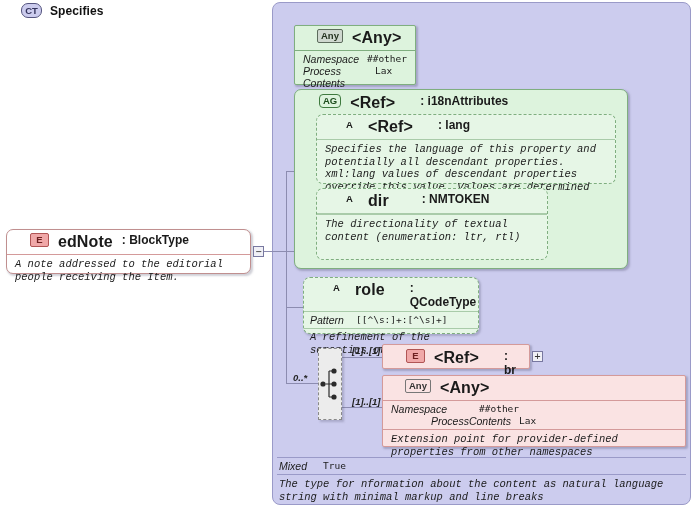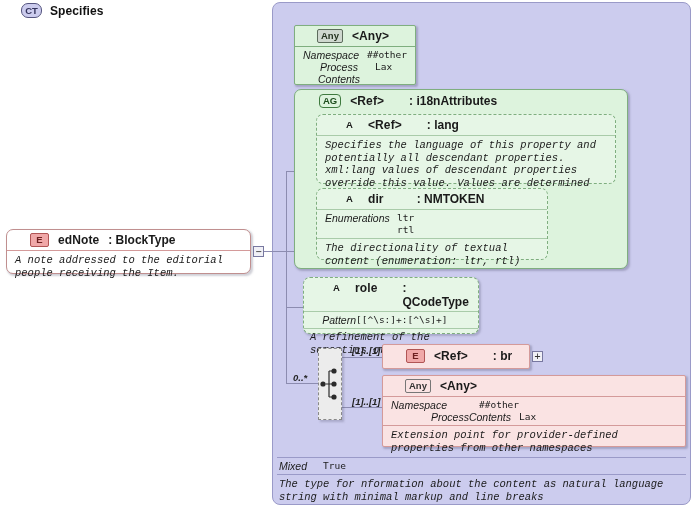--- a/index.html
+++ b/index.html
@@ -20,21 +20,21 @@
   .boxhead{display:flex;align-items:flex-start;gap:9px;padding:3px 7px 3px 6px;}
   .badge{
     display:inline-flex;align-items:center;justify-content:center;
     font-size:9.5px;font-weight:bold;line-height:1;
     min-width:19px;height:14px;padding:0 3px;
     box-sizing:border-box;
     margin-left:17px;
   }
   .badge-round{border-radius:6px;}
   .badge-sq{border-radius:2px;}
-  .nm{font-weight:bold;font-size:12px;letter-spacing:.1px;}
+  .nm{font-weight:bold;font-size:16px;letter-spacing:.1px;}
   .ty{font-weight:bold;font-size:12px;}
   .sep{height:1px;width:100%;}
   .rowtbl{padding:2px 8px 2px 8px;}
   .rowline{display:flex;line-height:12px;}
   .rkey{font-style:italic;font-size:10.5px;}
   .rval{font-family:"DejaVu Sans Mono", monospace;font-size:9.5px;}
   .desc{font-style:italic;font-size:10.5px;line-height:12.5px;padding:3px 8px 4px 8px;font-family:Liberation Mono, monospace;}
 
   
   #ct-block{
@@ -139,21 +139,21 @@
       <span class="badge badge-sq">Any</span>
       <span class="nm">&lt;Any&gt;</span>
     </div>
     <div class="sep"></div>
     <div class="rowtbl">
       <div class="rowline">
         <span class="rkey" style="width:72px;">Namespace</span>
         <span class="rval">##other</span>
       </div>
       <div class="rowline">
-        <span class="rkey" style="width:72px;text-align:center;">Process Contents</span>
+        <span class="rkey" style="width:72px;">Process Contents</span>
         <span class="rval">Lax</span>
       </div>
     </div>
   </div>
 
   <div class="abs roundbox greenbox" id="i18n-group" style="left:294px;top:89px;width:334px;height:180px;box-sizing:border-box;"></div>
 
   <div class="abs boxhead" style="left:298px;top:92px;padding:2px 4px;">
     <span class="badge badge-sq" style="background:#ddf3dd;border:1.5px solid #3f7a3f;color:#1d4d1d;border-radius:4px;">AG</span>
     <span class="nm">&lt;Ref&gt;</span>
@@ -170,44 +170,34 @@
     <div class="desc">Specifies the language of this property and potentially all descendant properties. xml:lang values of descendant properties override this value. Values are determined by Internet BCP 47.</div>
   </div>
 
   <div class="abs roundbox dashgreen" id="dir-box" style="left:316px;top:188px;width:232px;height:72px;box-sizing:border-box;">
     <div class="boxhead" style="padding:3px 7px 3px 6px;">
       <span class="badge badge-round badge-filled">A</span>
       <span class="nm">dir</span>
       <span class="ty" style="margin-left:24px;">: NMTOKEN</span>
     </div>
     <div class="sep"></div>
-    <div class="rowtbl">
-      <div class="rowline">
-        <span class="rkey" style="width:72px;">Enumerations</span>
-        <span class="rval">ltr</span>
-      </div>
-      <div class="rowline">
-        <span class="rkey" style="width:72px;"></span>
-        <span class="rval">rtl</span>
-      </div>
-    </div>
     <div class="sep"></div>
     <div class="desc">The directionality of textual content (enumeration: ltr, rtl)</div>
   </div>
 
   <div class="abs roundbox dashgreen" id="role-box" style="left:303px;top:277px;width:176px;height:57px;box-sizing:border-box;box-shadow:1.5px 1.5px 2px rgba(90,90,120,.3);">
     <div class="boxhead" style="padding:3px 7px 2px 6px;">
       <span class="badge badge-round badge-filled">A</span>
       <span class="nm">role</span>
       <span class="ty" style="margin-left:16px;">: QCodeType</span>
     </div>
     <div class="sep"></div>
     <div class="rowtbl" style="padding:2px 6px;">
       <div class="rowline">
-        <span class="rkey" style="width:46px;text-align:right;">Pattern</span>
+        <span class="rkey" style="width:46px;">Pattern</span>
         <span class="rval">[[^\s:]+:[^\s]+]</span>
       </div>
     </div>
     <div class="sep"></div>
     <div class="desc" style="padding:2px 6px 3px 6px;">A refinement of the semantics of the block.</div>
   </div>
 
   <div class="abs" id="choice-node">
     <svg width="22" height="70" viewBox="0 0 22 70">
       <circle cx="4" cy="35" r="2.6" fill="#2b2b2b"></circle>

